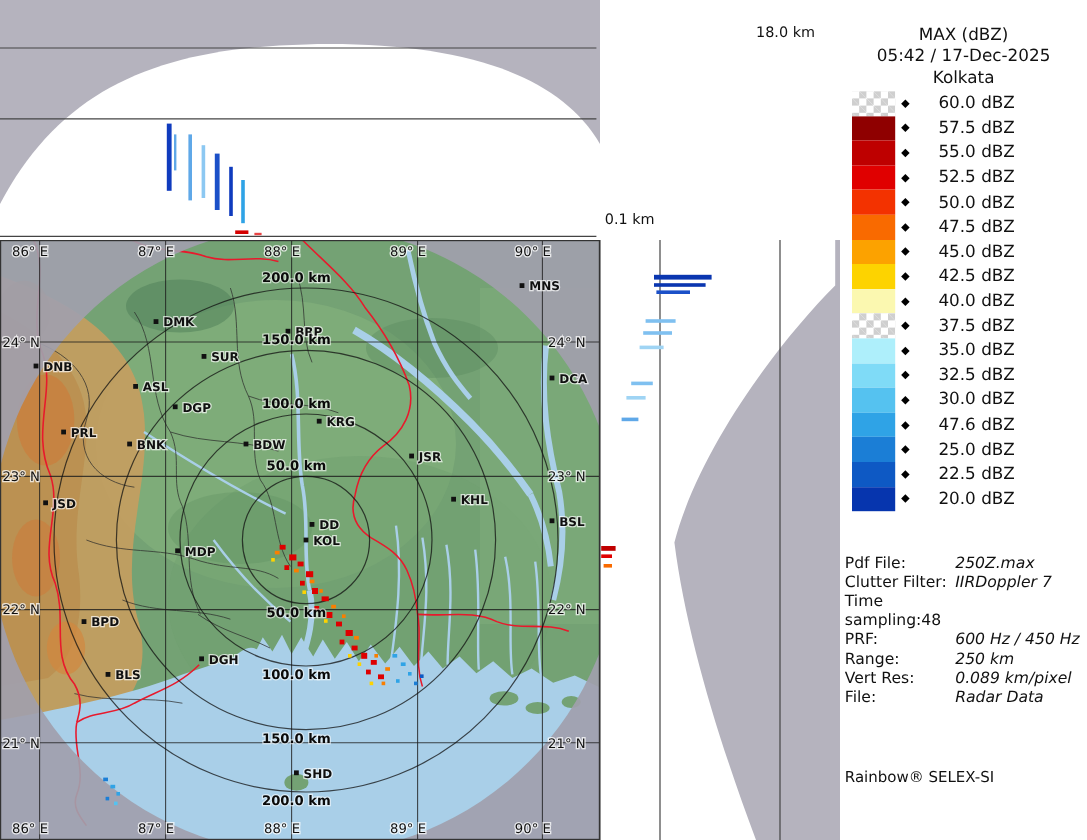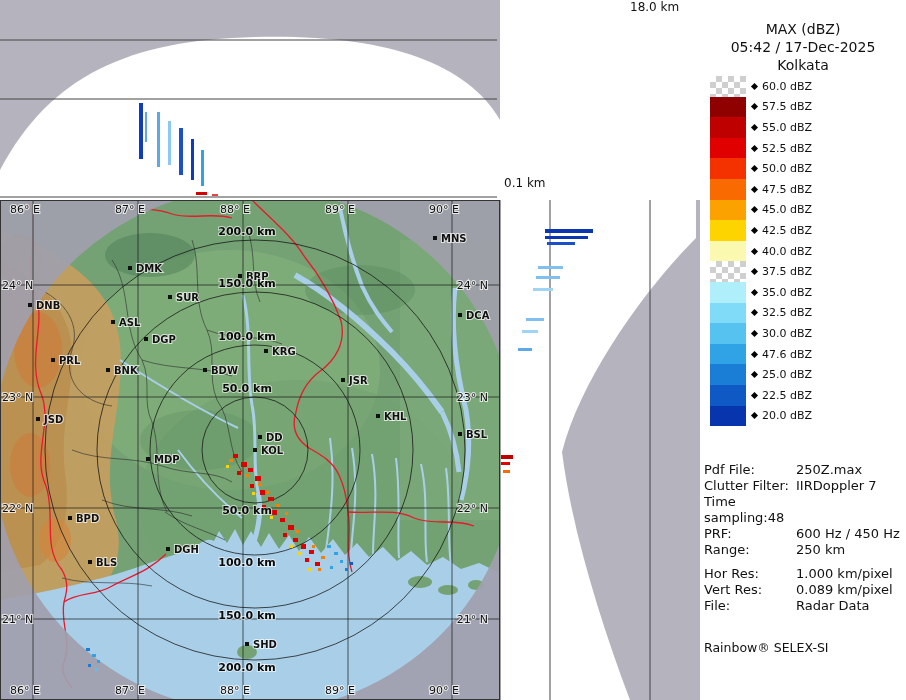--- a/index.html
+++ b/index.html
@@ -2,41 +2,41 @@
 <html><head>
 <meta charset="utf-8">
 <style>
   html,body{margin:0;padding:0;background:#fff;}
   .screen{position:relative;width:906px;height:700px;overflow:hidden;
           font-family:"DejaVu Sans",sans-serif;color:#111;background:#fff;}
   .top-panel{position:absolute;left:0;top:0;width:500px;height:200px;}
   .map-panel{position:absolute;left:0;top:200px;width:500px;height:500px;}
   .side-panel{position:absolute;left:500px;top:200px;width:200px;height:500px;}
   .gap-panel{position:absolute;left:500px;top:0;width:200px;height:200px;background:#fff;}
-  .h-max{position:absolute;left:130px;top:0;font-size:12px;}
+  .h-max{position:absolute;left:130px;top:20px;font-size:12px;}
   .h-min{position:absolute;left:4px;top:176px;font-size:12px;}
 
   .info-panel{position:absolute;left:700px;top:0;width:206px;height:700px;background:#fff;}
   .ptitle,.pdate,.psite{text-align:center;font-size:14px;line-height:18px;}
   .ptitle{margin-top:20px;}
 
   #legend{position:absolute;left:10px;top:76px;}
   .lrow{display:flex;align-items:center;height:20.6px;}
   .sw{width:36px;height:20.6px;flex:none;}
   .checker{background-color:#fff;background-image:
     linear-gradient(45deg,#cfcfcf 25%,transparent 25%,transparent 75%,#cfcfcf 75%),
     linear-gradient(45deg,#cfcfcf 25%,transparent 25%,transparent 75%,#cfcfcf 75%);
     background-position:0 0,6px 6px;background-size:12px 12px;}
   .ltick{width:5px;height:5px;background:#000;transform:rotate(45deg);margin:0 5px 0 6px;flex:none;}
-  .llab{font-size:11px;white-space:nowrap;}
+  .llab{font-size:14px;white-space:nowrap;margin-left:20px;}
 
   #metadata{position:absolute;left:4px;top:462px;width:200px;}
   .mrow{display:flex;font-size:13px;line-height:16px;}
   .mlabel{width:92px;flex:none;}
-  .mvalue{white-space:nowrap;}
+  .mvalue{white-space:nowrap;font-style:italic;}
   .footer{position:absolute;left:4px;top:640px;font-size:12.5px;}
 
   #map-svg text.geo{font-family:"DejaVu Sans",sans-serif;font-size:11px;fill:#101010;
      paint-order:stroke;stroke:rgba(255,255,255,0.75);stroke-width:2.2px;}
   #map-svg text.city{font-family:"DejaVu Sans",sans-serif;font-size:10px;font-weight:bold;fill:#101010;
      paint-order:stroke;stroke:rgba(255,255,255,0.7);stroke-width:2px;}
   #map-svg text.ring{font-family:"DejaVu Sans",sans-serif;font-size:11px;font-weight:bold;fill:#0a0a0a;
      paint-order:stroke;stroke:rgba(255,255,255,0.6);stroke-width:2px;}
 </style>
 </head>
@@ -414,24 +414,20 @@
           <span class="mvalue"></span>
         </div>
         <div class="mrow">
           <span class="mlabel">PRF:</span>
           <span class="mvalue">600 Hz / 450 Hz</span>
         </div>
         <div class="mrow">
           <span class="mlabel">Range:</span>
           <span class="mvalue">250 km</span>
         </div>
-        <div class="mrow" style="margin-top: 8px;">
-          <span class="mlabel">Hor Res:</span>
-          <span class="mvalue">1.000 km/pixel</span>
-        </div>
         <div class="mrow">
           <span class="mlabel">Vert Res:</span>
           <span class="mvalue">0.089 km/pixel</span>
         </div>
         <div class="mrow">
           <span class="mlabel">File:</span>
           <span class="mvalue">Radar Data</span>
         </div>
       </div>
     <div class="footer">Rainbow® SELEX-SI</div>

